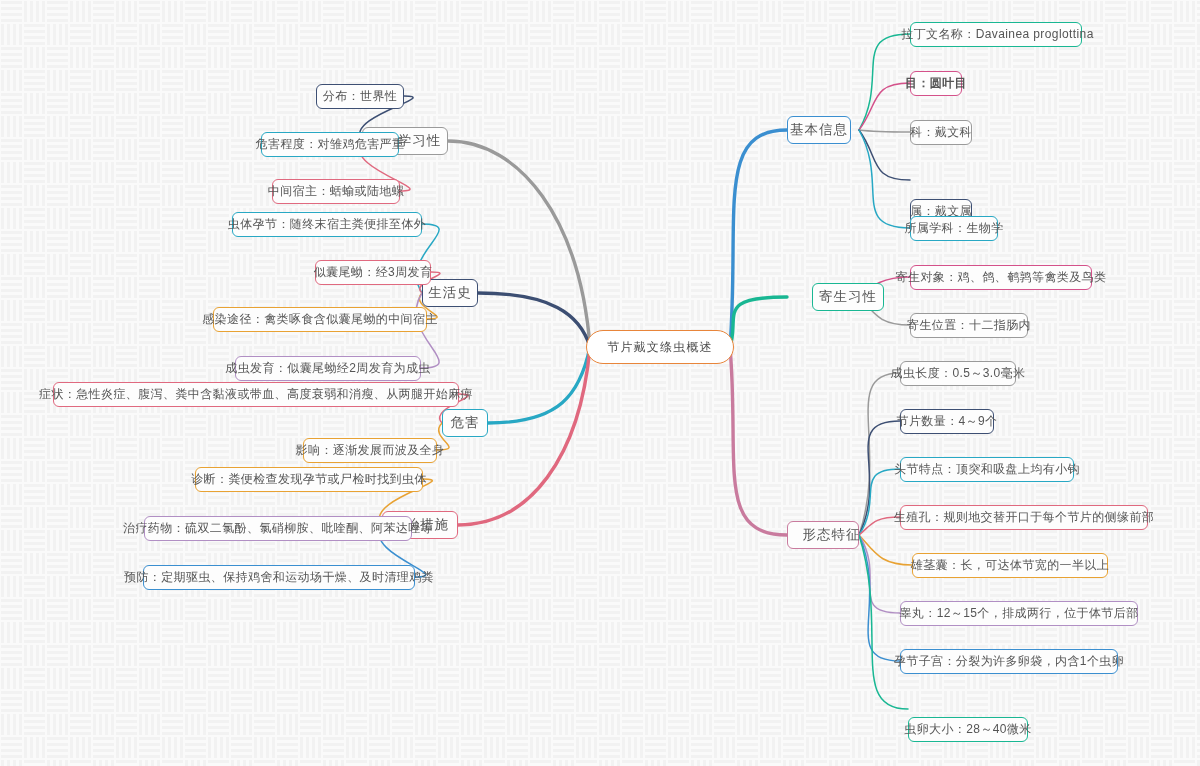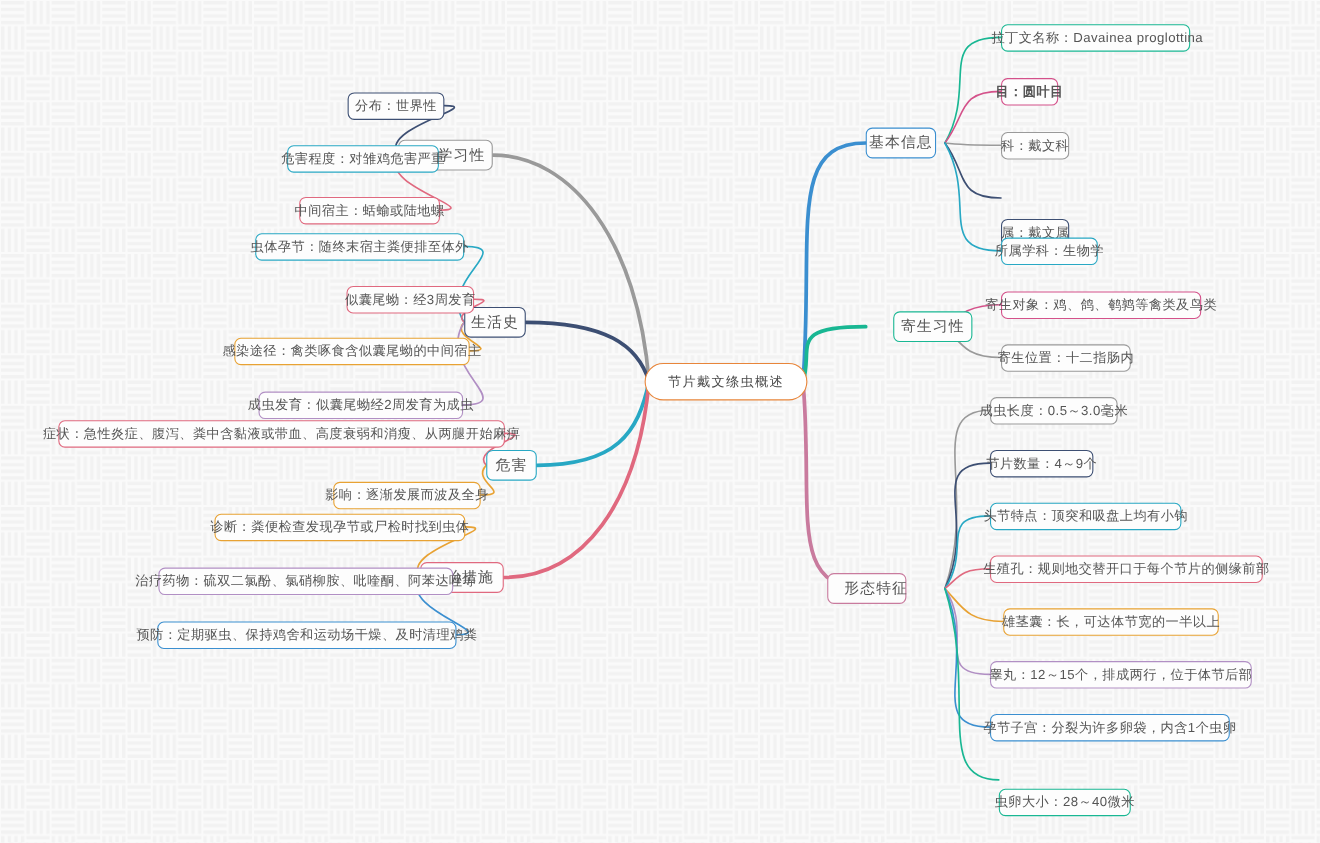--- a/index.html
+++ b/index.html
@@ -140,21 +140,21 @@
     <div class="node root" style="left: 586px; top: 330px; width: 148px; height: 34px; border-color: rgb(232, 133, 58);">节片戴文绦虫概述</div>
     <div class="node branch" style="left: 787px; top: 116px; width: 64px; height: 28px; border-color: rgb(59, 143, 208);">基本信息</div>
     <div class="node leaf" style="left: 910px; top: 21.5px; width: 172px; height: 25px; border-color: rgb(25, 183, 147); padding-left: 12px;">拉丁文名称：Davainea proglottina</div>
     <div class="node leaf" style="left: 910px; top: 70.5px; width: 52px; height: 25px; border-color: rgb(212, 81, 138); font-weight: bold;">目：圆叶目</div>
     <div class="node leaf" style="left: 910px; top: 119.5px; width: 62px; height: 25px; border-color: rgb(154, 154, 154);">科：戴文科</div>
     <div class="node leaf" style="left: 910px; top: 167.5px; width: 62px; height: 25px; border-color: rgb(61, 79, 115); margin-top: 31px;">属：戴文属</div>
     <div class="node leaf" style="left: 910px; top: 215.5px; width: 88px; height: 25px; border-color: rgb(40, 168, 196);">所属学科：生物学</div>
     <div class="node branch" style="left: 787px; top: 283px; width: 72px; height: 28px; border-color: rgb(25, 183, 147); margin-left: 25px;">寄生习性</div>
     <div class="node leaf" style="left: 910px; top: 264.5px; width: 182px; height: 25px; border-color: rgb(212, 81, 138);">寄生对象：鸡、鸽、鹌鹑等禽类及鸟类</div>
     <div class="node leaf" style="left: 910px; top: 312.5px; width: 118px; height: 25px; border-color: rgb(154, 154, 154);">寄生位置：十二指肠内</div>
-    <div class="node branch" style="left: 752px; top: 521px; width: 72px; height: 28px; border-color: rgb(201, 123, 158); padding-left: 28px;">形态特征</div>
+    <div class="node branch" style="left: 787px; top: 521px; width: 72px; height: 28px; border-color: rgb(201, 123, 158); padding-left: 28px;">形态特征</div>
     <div class="node leaf" style="left: 900px; top: 360.5px; width: 116px; height: 25px; border-color: rgb(154, 154, 154);">成虫长度：0.5～3.0毫米</div>
     <div class="node leaf" style="left: 900px; top: 408.5px; width: 94px; height: 25px; border-color: rgb(61, 79, 115);">节片数量：4～9个</div>
     <div class="node leaf" style="left: 900px; top: 456.5px; width: 174px; height: 25px; border-color: rgb(40, 168, 196);">头节特点：顶突和吸盘上均有小钩</div>
     <div class="node leaf" style="left: 900px; top: 504.5px; width: 248px; height: 25px; border-color: rgb(224, 105, 127);">生殖孔：规则地交替开口于每个节片的侧缘前部</div>
     <div class="node leaf" style="left: 912px; top: 552.5px; width: 196px; height: 25px; border-color: rgb(232, 162, 51);">雄茎囊：长，可达体节宽的一半以上</div>
     <div class="node leaf" style="left: 900px; top: 600.5px; width: 238px; height: 25px; border-color: rgb(177, 143, 196);">睾丸：12～15个，排成两行，位于体节后部</div>
     <div class="node leaf" style="left: 900px; top: 648.5px; width: 218px; height: 25px; border-color: rgb(59, 143, 208);">孕节子宫：分裂为许多卵袋，内含1个虫卵</div>
     <div class="node leaf" style="left: 908px; top: 696.5px; width: 120px; height: 25px; border-color: rgb(25, 183, 147); margin-top: 20px;">虫卵大小：28～40微米</div>
     <div class="node branch" style="left: 362px; top: 127px; width: 86px; height: 28px; border-color: rgb(154, 154, 154);">生物学习性</div>
     <div class="node leaf" style="left: 316px; top: 83.5px; width: 88px; height: 25px; border-color: rgb(61, 79, 115);">分布：世界性</div>

